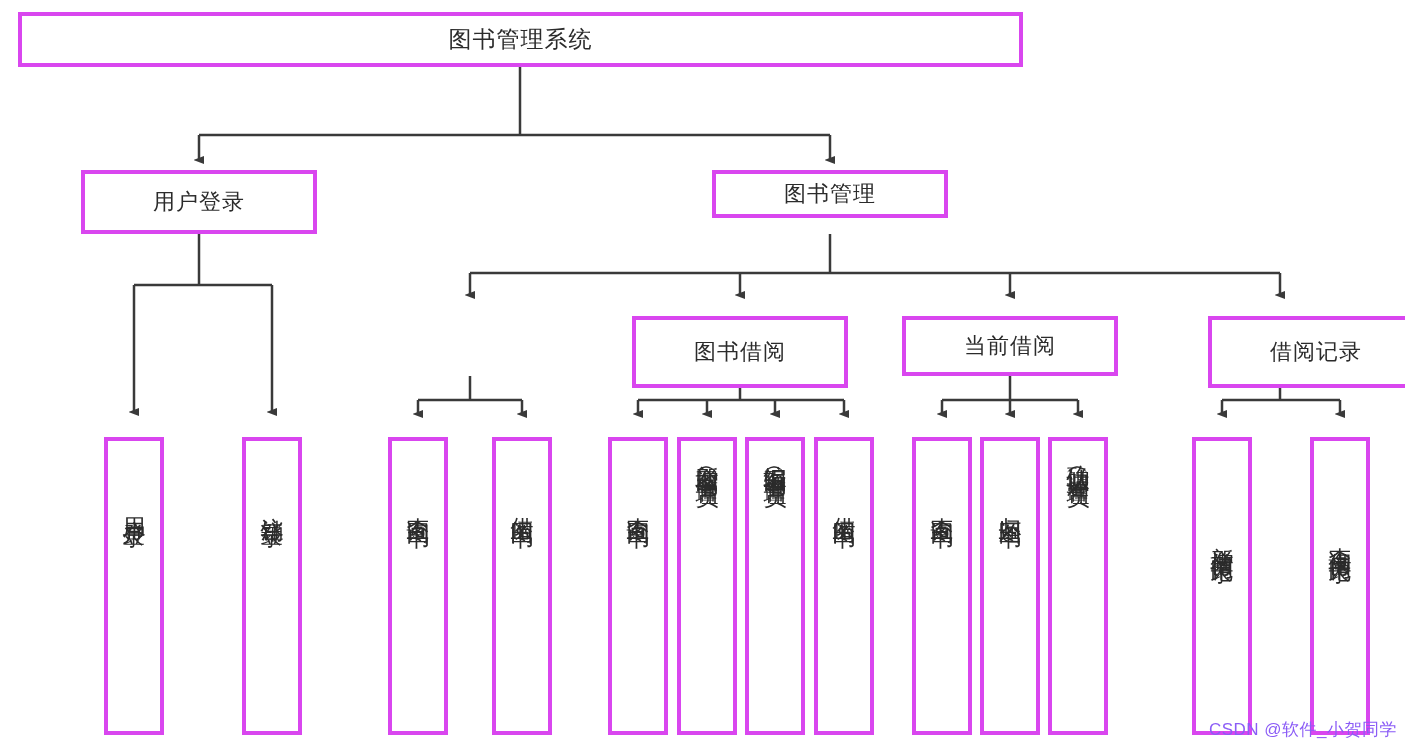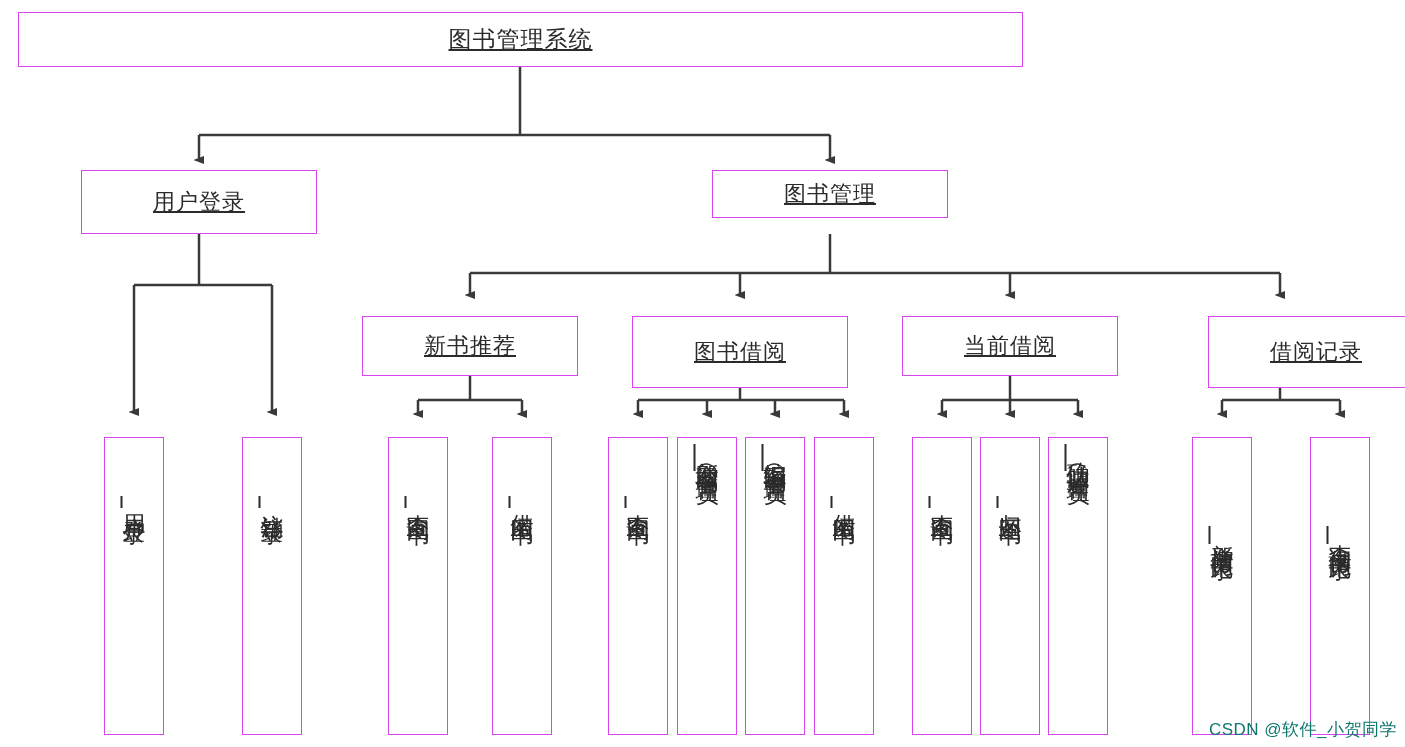--- a/index.html
+++ b/index.html
@@ -21,27 +21,26 @@
     position: absolute;
     left: 0;
     top: 0;
     width: 1405px;
     height: 747px;
     pointer-events: none;
   }
   .node {
     position: absolute;
     box-sizing: border-box;
-    border: 1px solid #d946ef;
+    border: 4px solid #d946ef;
     background: #ffffff;
     display: flex;
     align-items: center;
     justify-content: center;
     color: #2b2b2b;
-    text-decoration: underline;
   }
   .node .label {
     display: block;
     text-align: center;
     line-height: 1.18;
   }
   .node.horizontal .label {
     font-size: 22px;
     letter-spacing: 1px;
   }
@@ -69,21 +68,21 @@
     margin-top: 6px;
   }
   .node.vertical.low .label {
     margin-top: 88px;
   }
   .watermark {
     position: absolute;
     right: 8px;
     bottom: 6px;
     font-size: 17px;
-    color: #0f766e;
+    color: #8b5cf6;
     letter-spacing: 0.5px;
     white-space: nowrap;
   }
 </style>
 </head>
 <body>
 
 <div id="diagram-root">
 
   <svg class="connectors" viewBox="0 0 1405 747">
@@ -140,23 +139,20 @@
     <span class="label">图书管理系统</span>
   </div>
 
   <div class="node horizontal" style="left:81px; top:170px; width:236px; height:64px;">
     <span class="label">用户登录</span>
   </div>
   <div class="node horizontal" style="left:712px; top:170px; width:236px; height:48px;">
     <span class="label">图书管理</span>
   </div>
 
-  <div class="node horizontal" style="left:362px; top:316px; width:216px; height:60px;">
-    <span class="label">新书推荐</span>
-  </div>
   <div class="node horizontal" style="left:632px; top:316px; width:216px; height:72px;">
     <span class="label">图书借阅</span>
   </div>
   <div class="node horizontal" style="left:902px; top:316px; width:216px; height:60px;">
     <span class="label">当前借阅</span>
   </div>
   <div class="node horizontal" style="left:1208px; top:316px; width:216px; height:72px;">
     <span class="label">借阅记录</span>
   </div>
 

